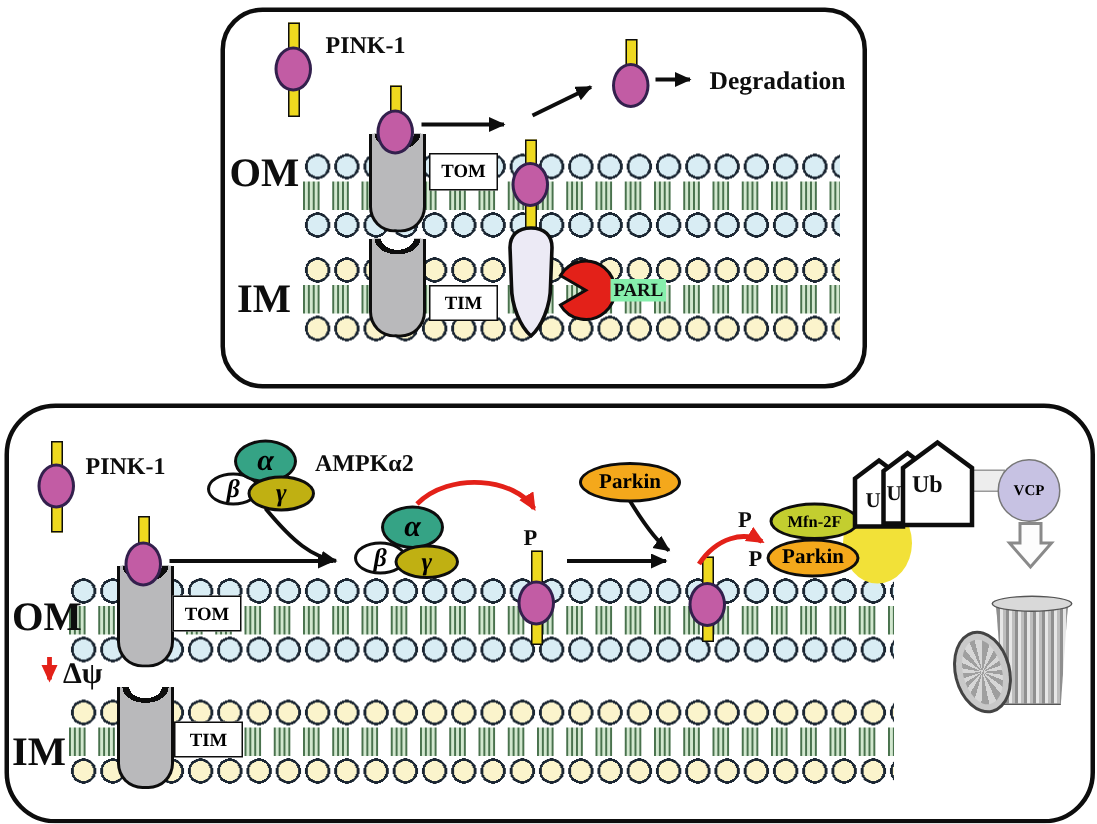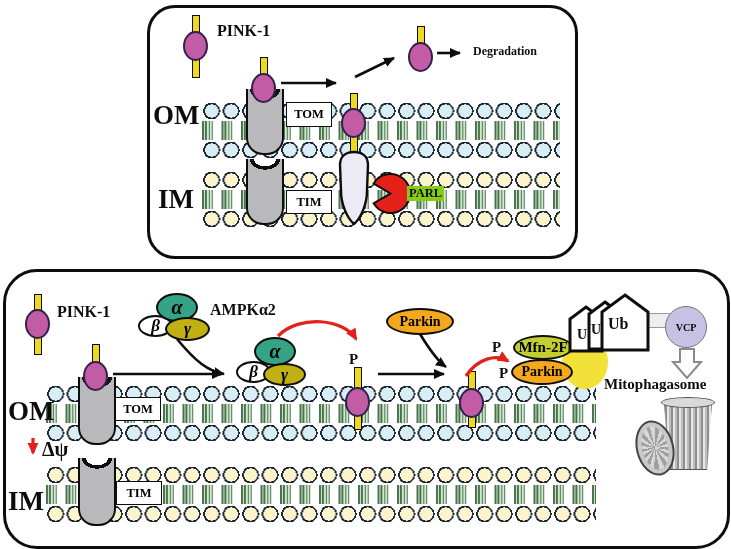--- a/index.html
+++ b/index.html
@@ -41,21 +41,21 @@
     background:var(--pink1,#c25ca4); border:2.5px solid var(--pink1_outline,#33204d);
     box-sizing:border-box; }
 
   
   .ellipse { position:absolute; border-radius:50%; border:2px solid #0d0d0d;
     display:flex; align-items:center; justify-content:center; font-weight:bold;
     box-sizing:border-box; z-index:4; font-family:"Liberation Serif",serif; }
   .greek { font-style:italic; font-weight:bold; }
 
   svg.overlay { position:absolute; inset:0; z-index:6; pointer-events:none; }
-  .lbl.onwhite { background:#84cc16; padding:0 2px; }
+  .lbl.onwhite { background:#86efac; padding:0 2px; }
 </style>
 </head>
 <body>
 
 <div class="canvas">
 
   <section class="layer">
     <div class="panelbox" style="left:147px; top:5px; width:425px; height:248px; border-radius:28px; border-width:3px;"></div>
 
     <div class="pink1" style="left:183px; top:15px; height:66px;">
@@ -90,21 +90,21 @@
     </div>
     <div class="lbl" style="left:158px; top:184px; font-size:27px;">IM</div>
     <div class="cup" style="left:246px; top:159px; width:38px; height:66px;"></div>
     <div class="chanbox" style="left:286px; top:190px; width:44px; height:22px;">TIM</div>
     <div class="lbl onwhite" style="left:407px; top:186px; font-size:12.5px;">PARL</div>
 
     <div class="pink1" style="left:408px; top:26px; height:45px;">
       <div class="pink-bar" style="top:0; height:26px;"></div>
       <div class="pink-body" style="top:16px;"></div>
     </div>
-    <div class="lbl" style="left:473px; top:44px; font-size:12px;">Degradation</div>
+    <div class="lbl" style="left:473px; top:44px; font-size:17px;">Degradation</div>
 
 
     <svg class="overlay" viewBox="0 0 731 549">
       <defs>
         <marker id="ab" markerUnits="userSpaceOnUse" markerWidth="13" markerHeight="11" refX="10" refY="5" orient="auto">
           <path d="M0 0 L11 5 L0 10 Z" fill="#0d0d0d"></path>
         </marker>
       </defs>
 
       <path d="M354 152 C363 152 368 157 368 165 L367 191 C367 204 361 218 354 224 C347 218 341 204 341 191 L340 165 C340 157 345 152 354 152 Z" fill="#eceaf5" stroke="#0d0d0d" stroke-width="2.4"></path>
@@ -182,36 +182,35 @@
     </div>
 
     <div class="pink1" style="left:459px; top:371px; height:58px;">
       <div class="pink-bar" style="top:0; height:55px;"></div>
       <div class="pink-body" style="top:17px;"></div>
     </div>
 
     <div class="lbl" style="left:492px; top:339px; font-size:15px;">P</div>
     <div class="lbl" style="left:499px; top:365px; font-size:15px;">P</div>
     <div class="ellipse" style="left:562px; top:335px; width:46px; height:54px; background:var(--ub_yellow,#f2e138); border:none; z-index:3;"></div>
-    <div class="ellipse" style="left:513px; top:335px; width:60px; height:25px; background:var(--mfn2_green,#c3ce2f); font-size:15px;">
+    <div class="ellipse" style="left:513px; top:335px; width:60px; height:25px; background:var(--mfn2_green,#c3ce2f); font-size:11px;">
       <span>Mfn-2F</span>
     </div>
     <div class="ellipse" style="left:511px; top:359px; width:62px; height:26px; background:var(--parkin_orange,#f4a81b); font-size:14px;">
       <span>Parkin</span>
     </div>
 
     <div class="lbl" style="left:577px; top:327px; font-size:14px;">U</div>
     <div class="lbl" style="left:591px; top:322px; font-size:14px;">U</div>
     <div class="lbl" style="left:608px; top:315px; font-size:16px;">Ub</div>
 
     <div style="position:absolute; left:646px; top:313px; width:22px; height:13px; background:#ededed; border:1.5px solid #9a9a9a; z-index:3;"></div>
     <div class="ellipse" style="left:665px; top:306px; width:42px; height:42px; background:var(--vcp_lavender,#c7c2e3); border:1.5px solid #777; font-size:10px; z-index:4;">
       <span>VCP</span>
     </div>
-    <div class="lbl" style="left:604px; top:376px; font-size:15px;">Mitophagasome</div>
 
     <div style="position:absolute; left:636px; top:396px; width:78px; height:90px; z-index:2;">
       <div style="position:absolute; left:28px; top:6px; width:46px; height:66px;
            background:repeating-linear-gradient(90deg,#8f8f8f 0 2px,#e6e6e6 2px 4px,#bdbdbd 4px 6px);
            border:1.5px solid #555; clip-path:polygon(0 0,100% 0,90% 100%,10% 100%); border-radius:2px;"></div>
       <div style="position:absolute; left:25px; top:1px; width:52px; height:9px;
            background:#d9d9d9; border:1.5px solid #555; border-radius:50%;"></div>
       <div style="position:absolute; left:0px; top:24px; width:34px; height:52px;
            border-radius:50%; border:2px solid #444; transform:rotate(-14deg);
            background:repeating-conic-gradient(#d7d7d7 0 14deg, #9f9f9f 14deg 28deg);

